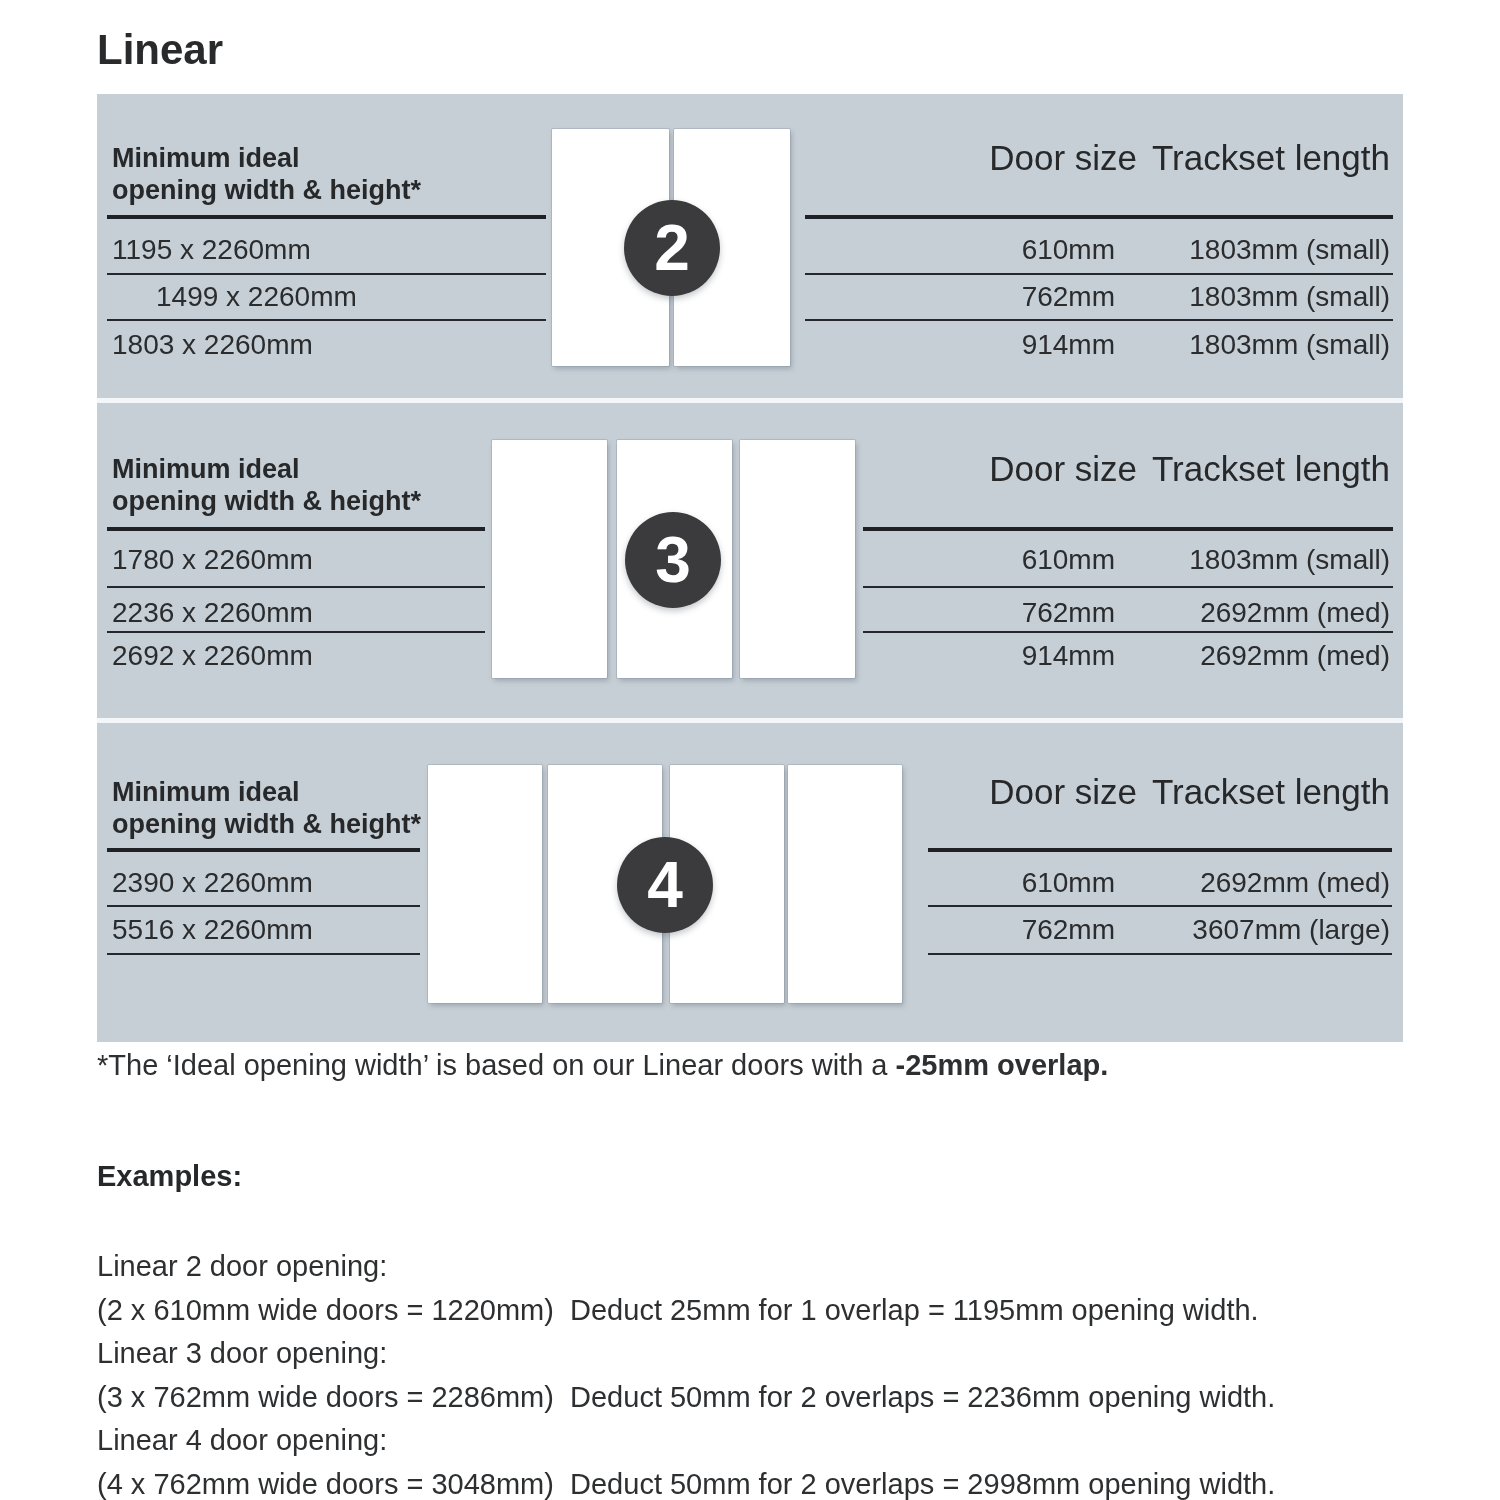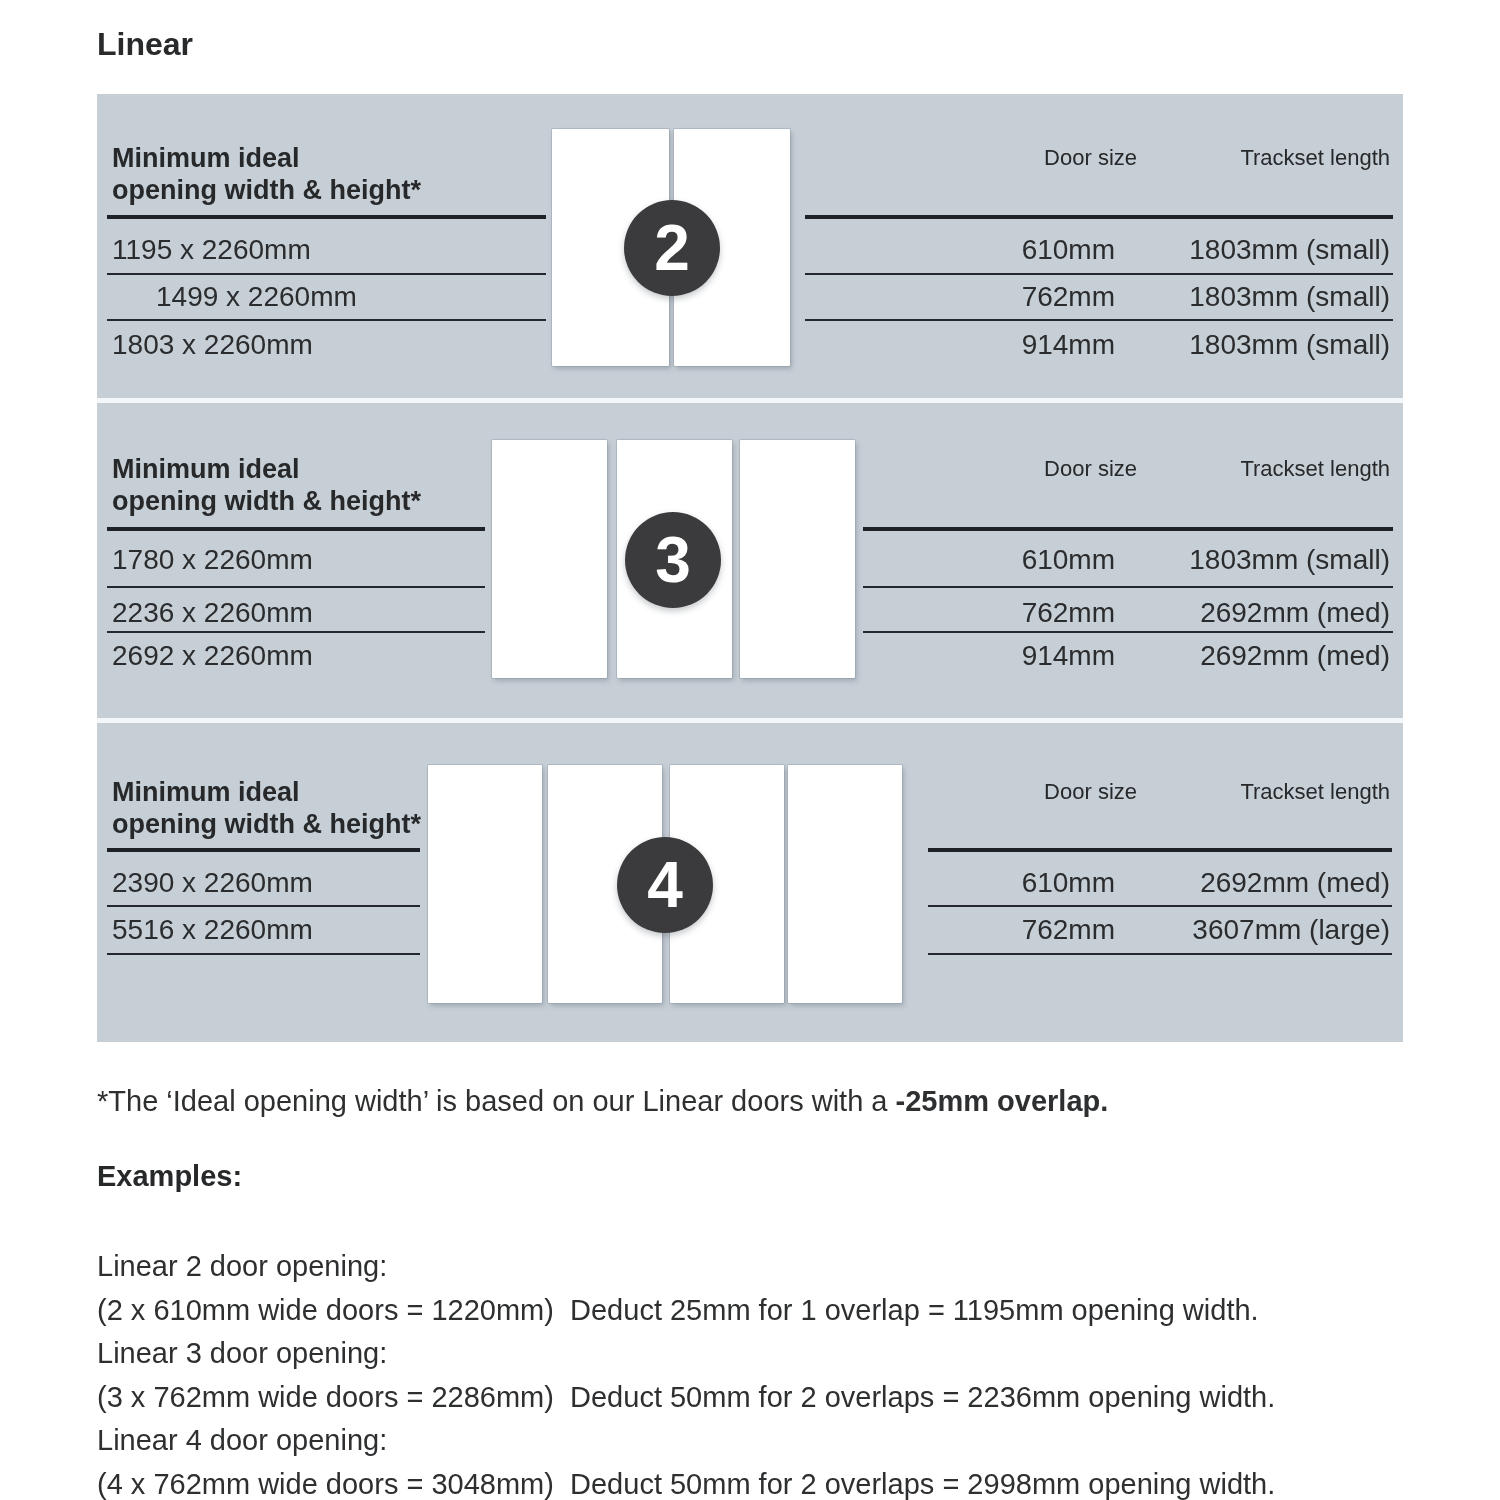--- a/index.html
+++ b/index.html
@@ -2,37 +2,37 @@
 <html><head>
 <meta charset="utf-8">
 <style>
   html,body{margin:0;padding:0;}
   body{
     width:1500px;height:1500px;position:relative;background:#ffffff;
     font-family:"Liberation Sans","DejaVu Sans",sans-serif;color:#2a2c2e;
     overflow:hidden;
   }
   .abs{position:absolute;}
-  .page-title{left:97px;top:26px;font-size:32px;font-weight:700;color:#282a2c;}
+  .page-title{left:97px;top:26px;font-size:42px;font-weight:700;color:#282a2c;}
   .panel{left:97px;top:94px;width:1306px;height:948px;background:#c7cfd6;}
   .section{position:absolute;left:0;width:1072px;}
   .divider{position:absolute;left:0;width:1306px;height:5px;background:#f4f7f9;}
   .hdr-left{position:absolute;left:15px;font-size:27px;font-weight:700;line-height:32px;color:#26282a;}
-  .col-hdr{position:absolute;font-size:22px;line-height:32px;text-align:right;color:#26282a;}
+  .col-hdr{position:absolute;font-size:35px;line-height:32px;text-align:right;color:#26282a;}
   .rule{position:absolute;background:#24272b;}
   .rule.thick{height:4px;background:#1e2125;}
   .rule.thin{height:2px;}
   .cell{position:absolute;font-size:28px;line-height:34px;color:#2a2c2e;}
   .cell.right{text-align:right;}
   .door{position:absolute;background:#ffffff;border-radius:1px;
         box-shadow:0 0 0 1px rgba(130,142,154,0.30), 2px 3px 5px rgba(90,102,114,0.35);}
   .badge{position:absolute;width:96px;height:96px;border-radius:50%;background:#3b3b3d;
          color:#ffffff;font-size:64px;font-weight:700;display:flex;align-items:center;
          justify-content:center;box-shadow:0 3px 6px rgba(60,70,80,0.30);}
-  .footnote{left:97px;top:1084px;font-size:29px;line-height:34px;color:#2d2f31;}
+  .footnote{left:97px;top:1048px;font-size:29px;line-height:34px;color:#2d2f31;}
   .footnote b{font-weight:700;}
   .ex-heading{left:97px;top:1159px;font-size:29px;line-height:34px;font-weight:700;color:#26282a;}
   .ex-block{left:97px;top:1245px;width:1340px;}
   .ex-line{font-size:29px;line-height:43.6px;white-space:pre-wrap;color:#2d2f31;}
 </style>
 </head>
 <body>
 
 <div class="abs page-title">Linear</div>
 

